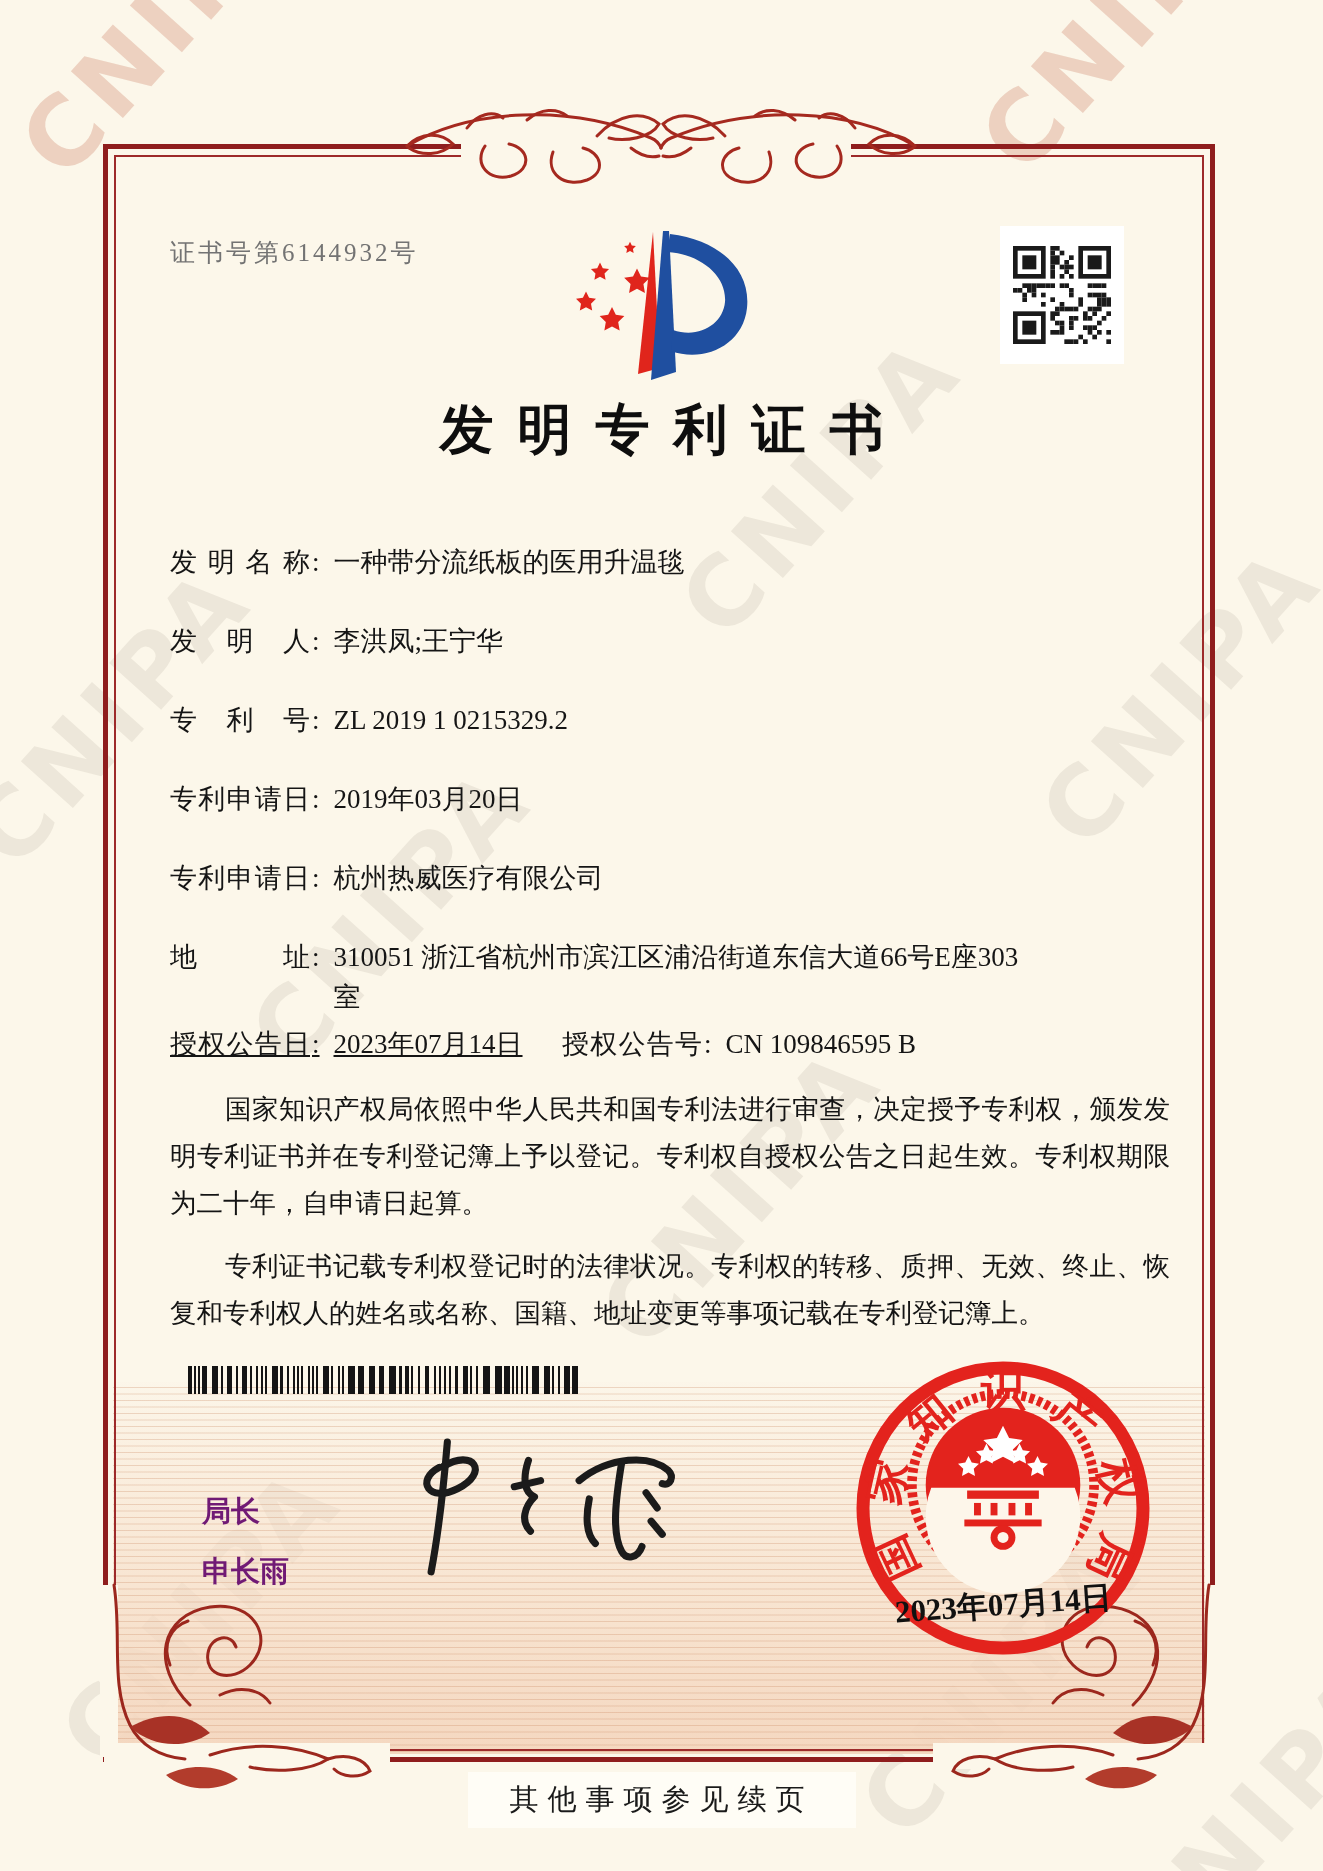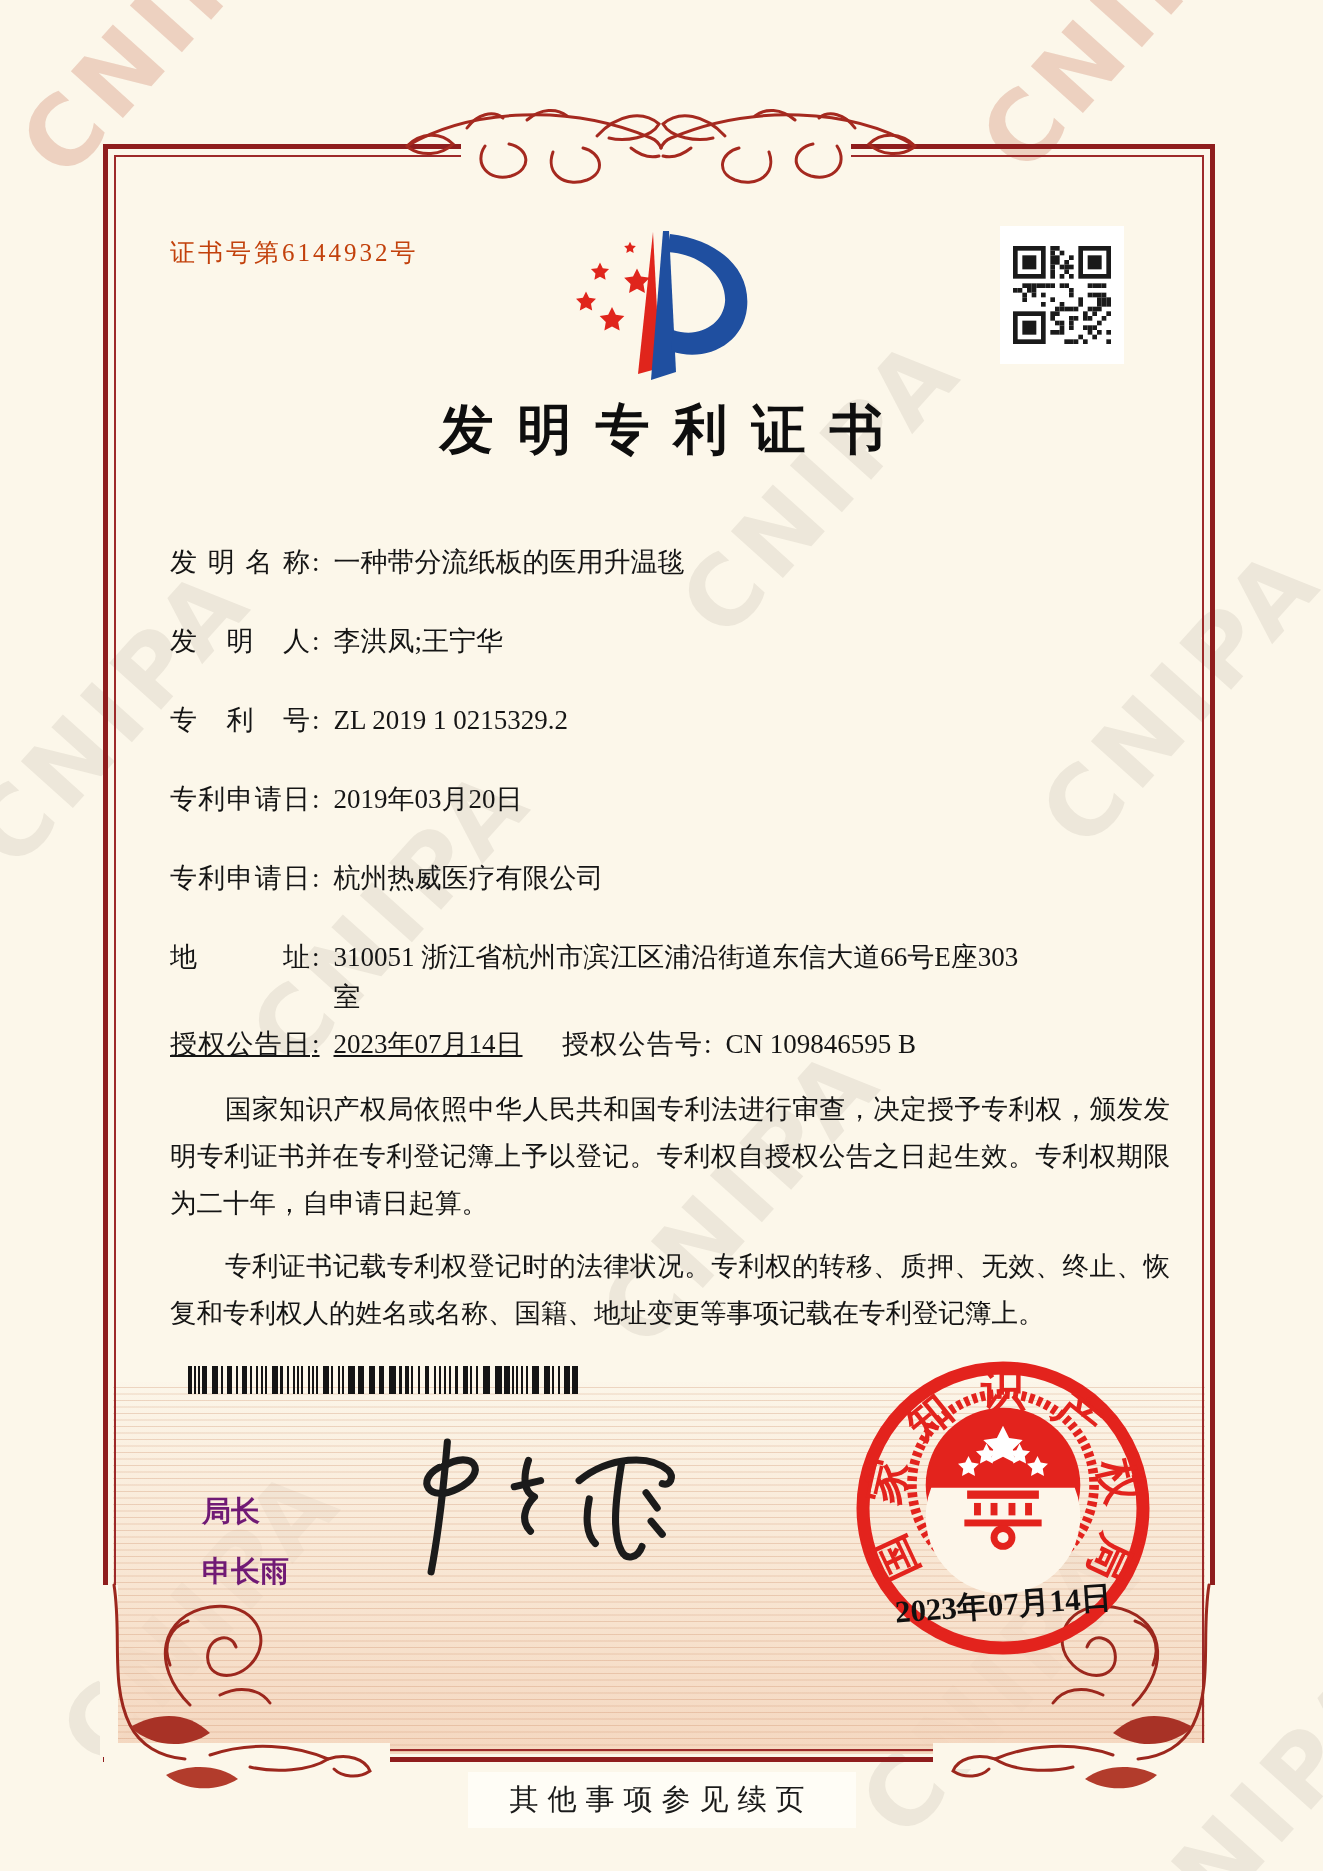--- a/index.html
+++ b/index.html
@@ -21,21 +21,21 @@
     position:absolute; left:113px; top:1382px; width:1092px; height:372px;
     background:
       repeating-linear-gradient(180deg, rgba(198,128,88,0) 0px, rgba(198,128,88,0) 4.5px, rgba(198,128,88,0.28) 5.5px, rgba(198,128,88,0) 6.5px),
       linear-gradient(180deg, rgba(250,238,226,0.15) 0%, rgba(247,224,203,0.65) 45%, rgba(244,214,190,0.95) 100%);
   }
   
   .frame-outer{position:absolute; left:103px; top:144px; width:1112px; height:1618px; border:5px solid #8f1d1d; box-sizing:border-box;}
   .frame-inner{position:absolute; left:114px; top:155px; width:1090px; height:1596px; border:2px solid #9d2a2a; box-sizing:border-box;}
   .orn{position:absolute;}
   
-  .cert-no{position:absolute; left:170px; top:236px; font-size:25px; letter-spacing:3px; color:#c2410c;}
+  .cert-no{position:absolute; left:170px; top:236px; font-size:25px; letter-spacing:3px; color:#737373;}
   .logo{position:absolute; left:550px; top:222px; width:205px; height:168px;}
   .qr{position:absolute; left:1000px; top:226px; width:124px; height:138px; background:#ffffff; display:flex; align-items:center; justify-content:center;}
   .title{position:absolute; left:0; top:394px; width:100%; text-align:center; font-size:54px; font-weight:bold; color:#0e0e0e;}
   .title span{letter-spacing:24px; margin-right:-24px;}
   
   .fields{position:absolute; left:170px; top:542px; width:920px; font-size:27px;}
   .frow{display:flex; align-items:flex-start; line-height:40px; margin-bottom:39px;}
   .flabel{display:inline-block; width:140px; text-align:justify; text-align-last:justify; flex:0 0 140px;}
   .fcolon{flex:0 0 auto; margin:0 14px 0 2px;}
   .fvalue{max-width:690px;}

